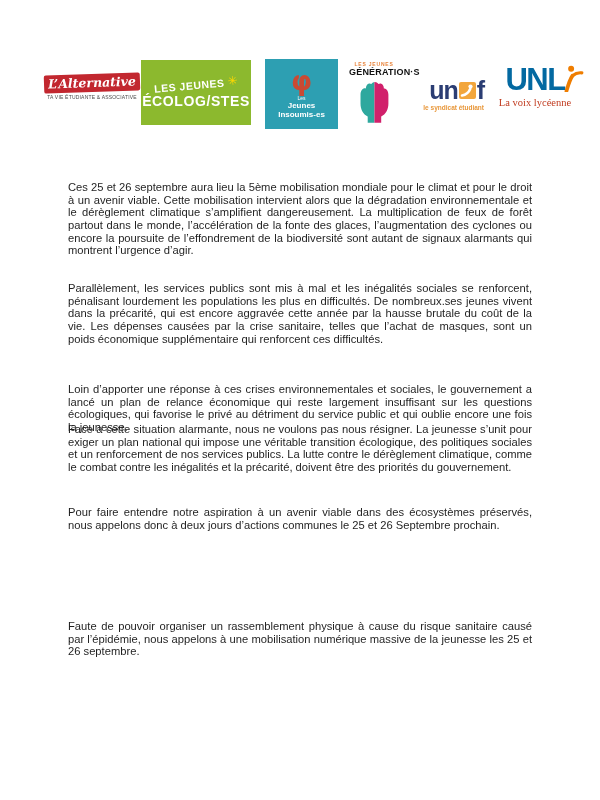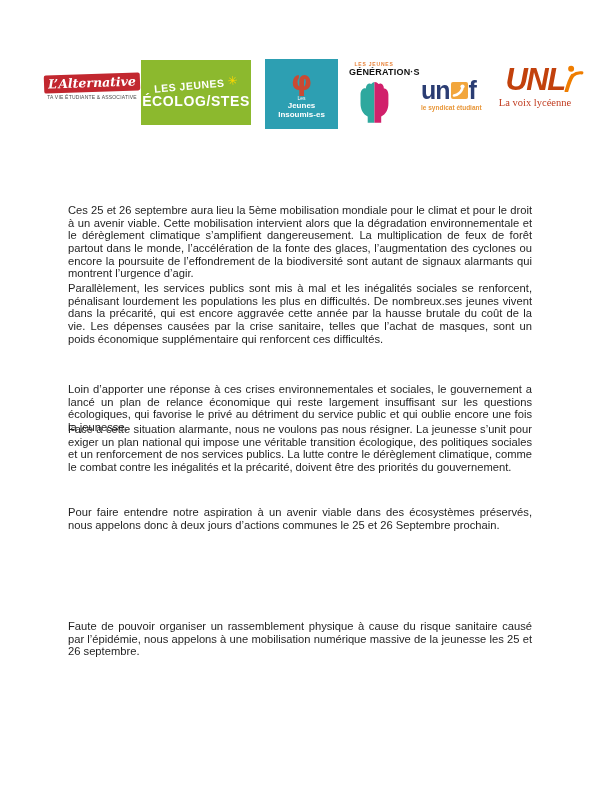--- a/index.html
+++ b/index.html
@@ -29,42 +29,42 @@
     display:flex;flex-direction:column;align-items:center;justify-content:center;text-align:center;}
   .ins .phi{font-family:"DejaVu Sans",sans-serif;font-weight:bold;font-size:27px;line-height:.95;color:#c94a33;}
   .ins .small{font-size:5px;margin-top:1px;}
   .ins .nm{font-size:8px;line-height:1.15;font-weight:bold;}
   
   .gen{left:337px;top:61px;width:74px;text-align:center;}
   .gen .small{font-size:5px;color:#e8833a;font-weight:bold;letter-spacing:.8px;}
   .gen .nm{font-size:9px;font-weight:bold;color:#111;letter-spacing:.2px;white-space:nowrap;margin-left:12px;}
   .gen svg{display:block;margin:2px auto 0;}
   
-  .unef{left:421px;top:78px;width:88px;text-align:left;}
+  .unef{left:396px;top:78px;width:88px;text-align:right;}
   .unef .row{display:inline-flex;align-items:center;font-weight:bold;font-size:25px;
     letter-spacing:-1px;color:#2b3d73;line-height:1;}
   .unef .sq{width:17px;height:17px;background:#f2a63c;border-radius:2px;margin:0 1px;
     display:inline-flex;align-items:center;justify-content:center;}
   .unef .tag{font-size:6.5px;font-weight:bold;color:#e8973a;margin-top:1px;white-space:nowrap;}
   
   .unl{left:484px;top:64px;width:102px;text-align:center;}
-  .unl .nm{display:inline-block;color:#c2410c;font-weight:bold;font-style:italic;
+  .unl .nm{display:inline-block;color:#0369a1;font-weight:bold;
     font-size:31px;letter-spacing:-1.5px;line-height:1;}
   .unl .fig{position:absolute;right:2px;top:0;}
   .unl .tag{font-family:"Liberation Serif",serif;color:#c03a1e;font-size:10.5px;margin-top:2px;white-space:nowrap;}
   
   .title{
     position:absolute;top:155px;left:0;width:600px;text-align:center;
     font-size:11.5px;font-weight:bold;color:#1a1a1a;
   }
   .para{
     position:absolute;left:68px;width:464px;
     font-size:11.2px;line-height:12.6px;text-align:justify;
   }
-  .p1{top:193px;} .p2{top:271px;} .p3{top:347px;margin-top:36px;} .p4{top:412px;} .p5{top:495px;}
+  .p1{top:170px;} .p2{top:271px;} .p3{top:347px;margin-top:36px;} .p4{top:412px;} .p5{top:495px;}
   .listblock{top:545px;}
   .listblock ul{margin:1px 0 0 0;padding-left:37px;}
   .listblock li{line-height:13px;text-align:left;}
   .closing{top:609px;}
 </style>
 </head>
 <body>
 
 <div class="page">
 

